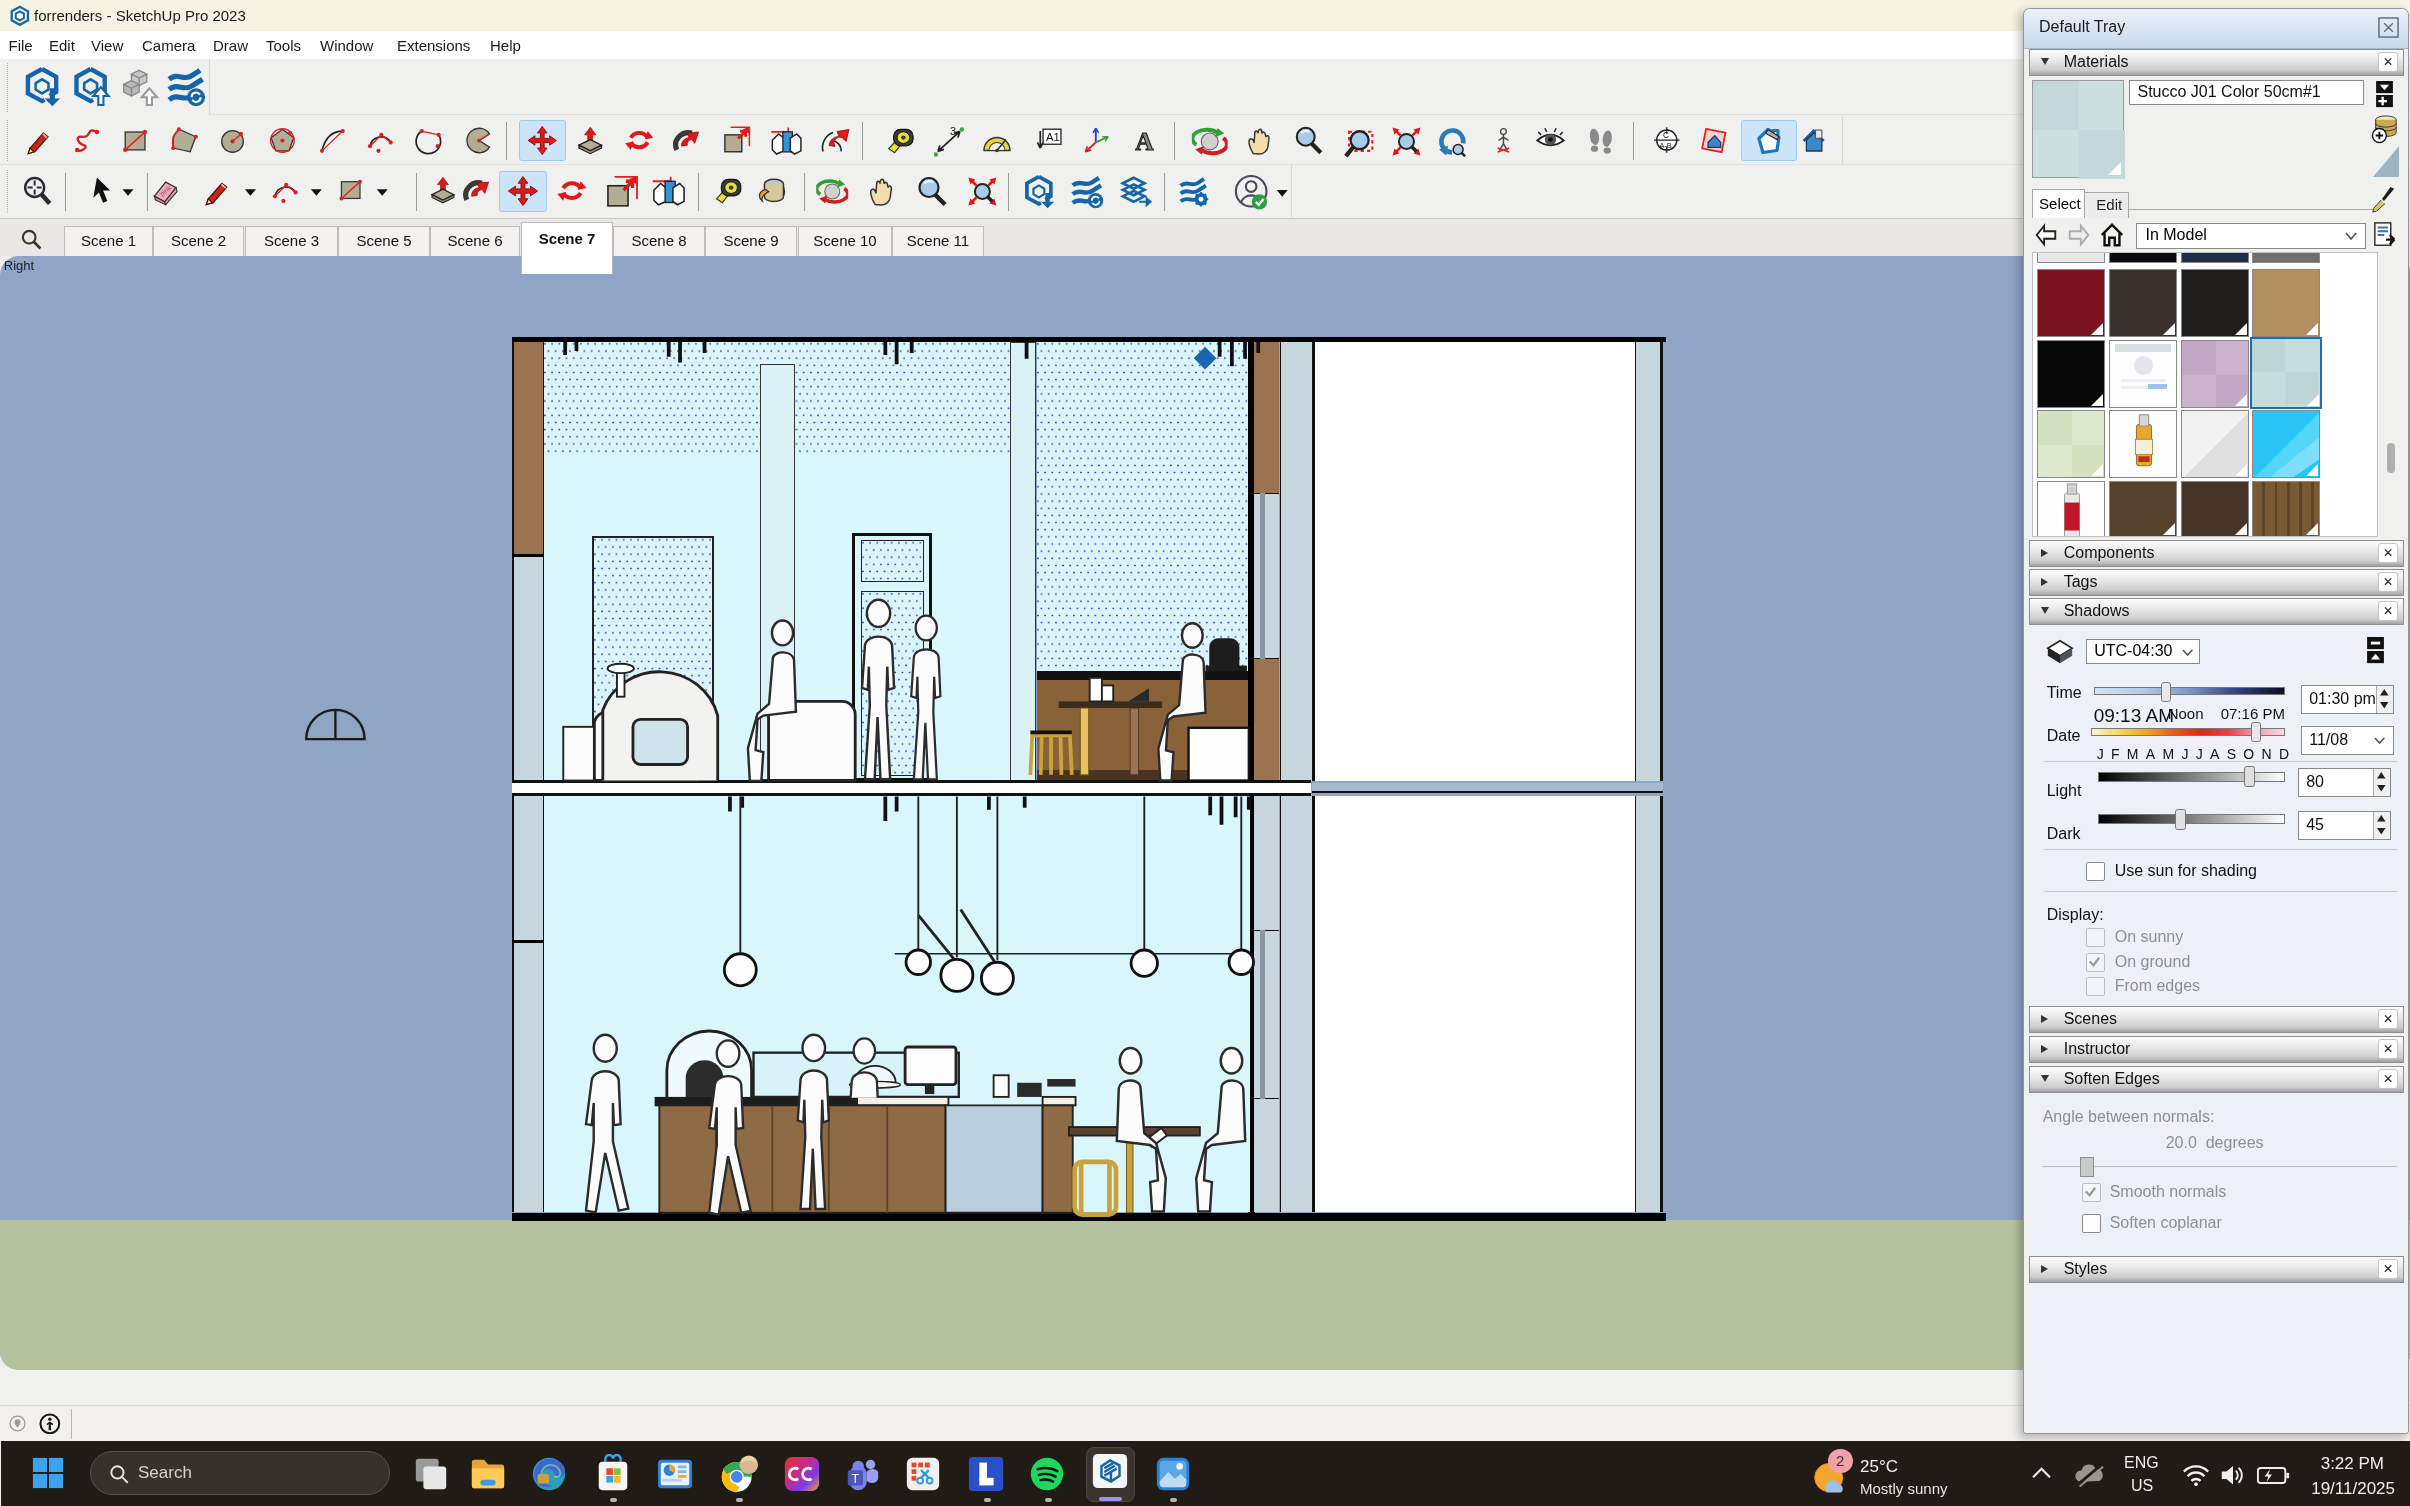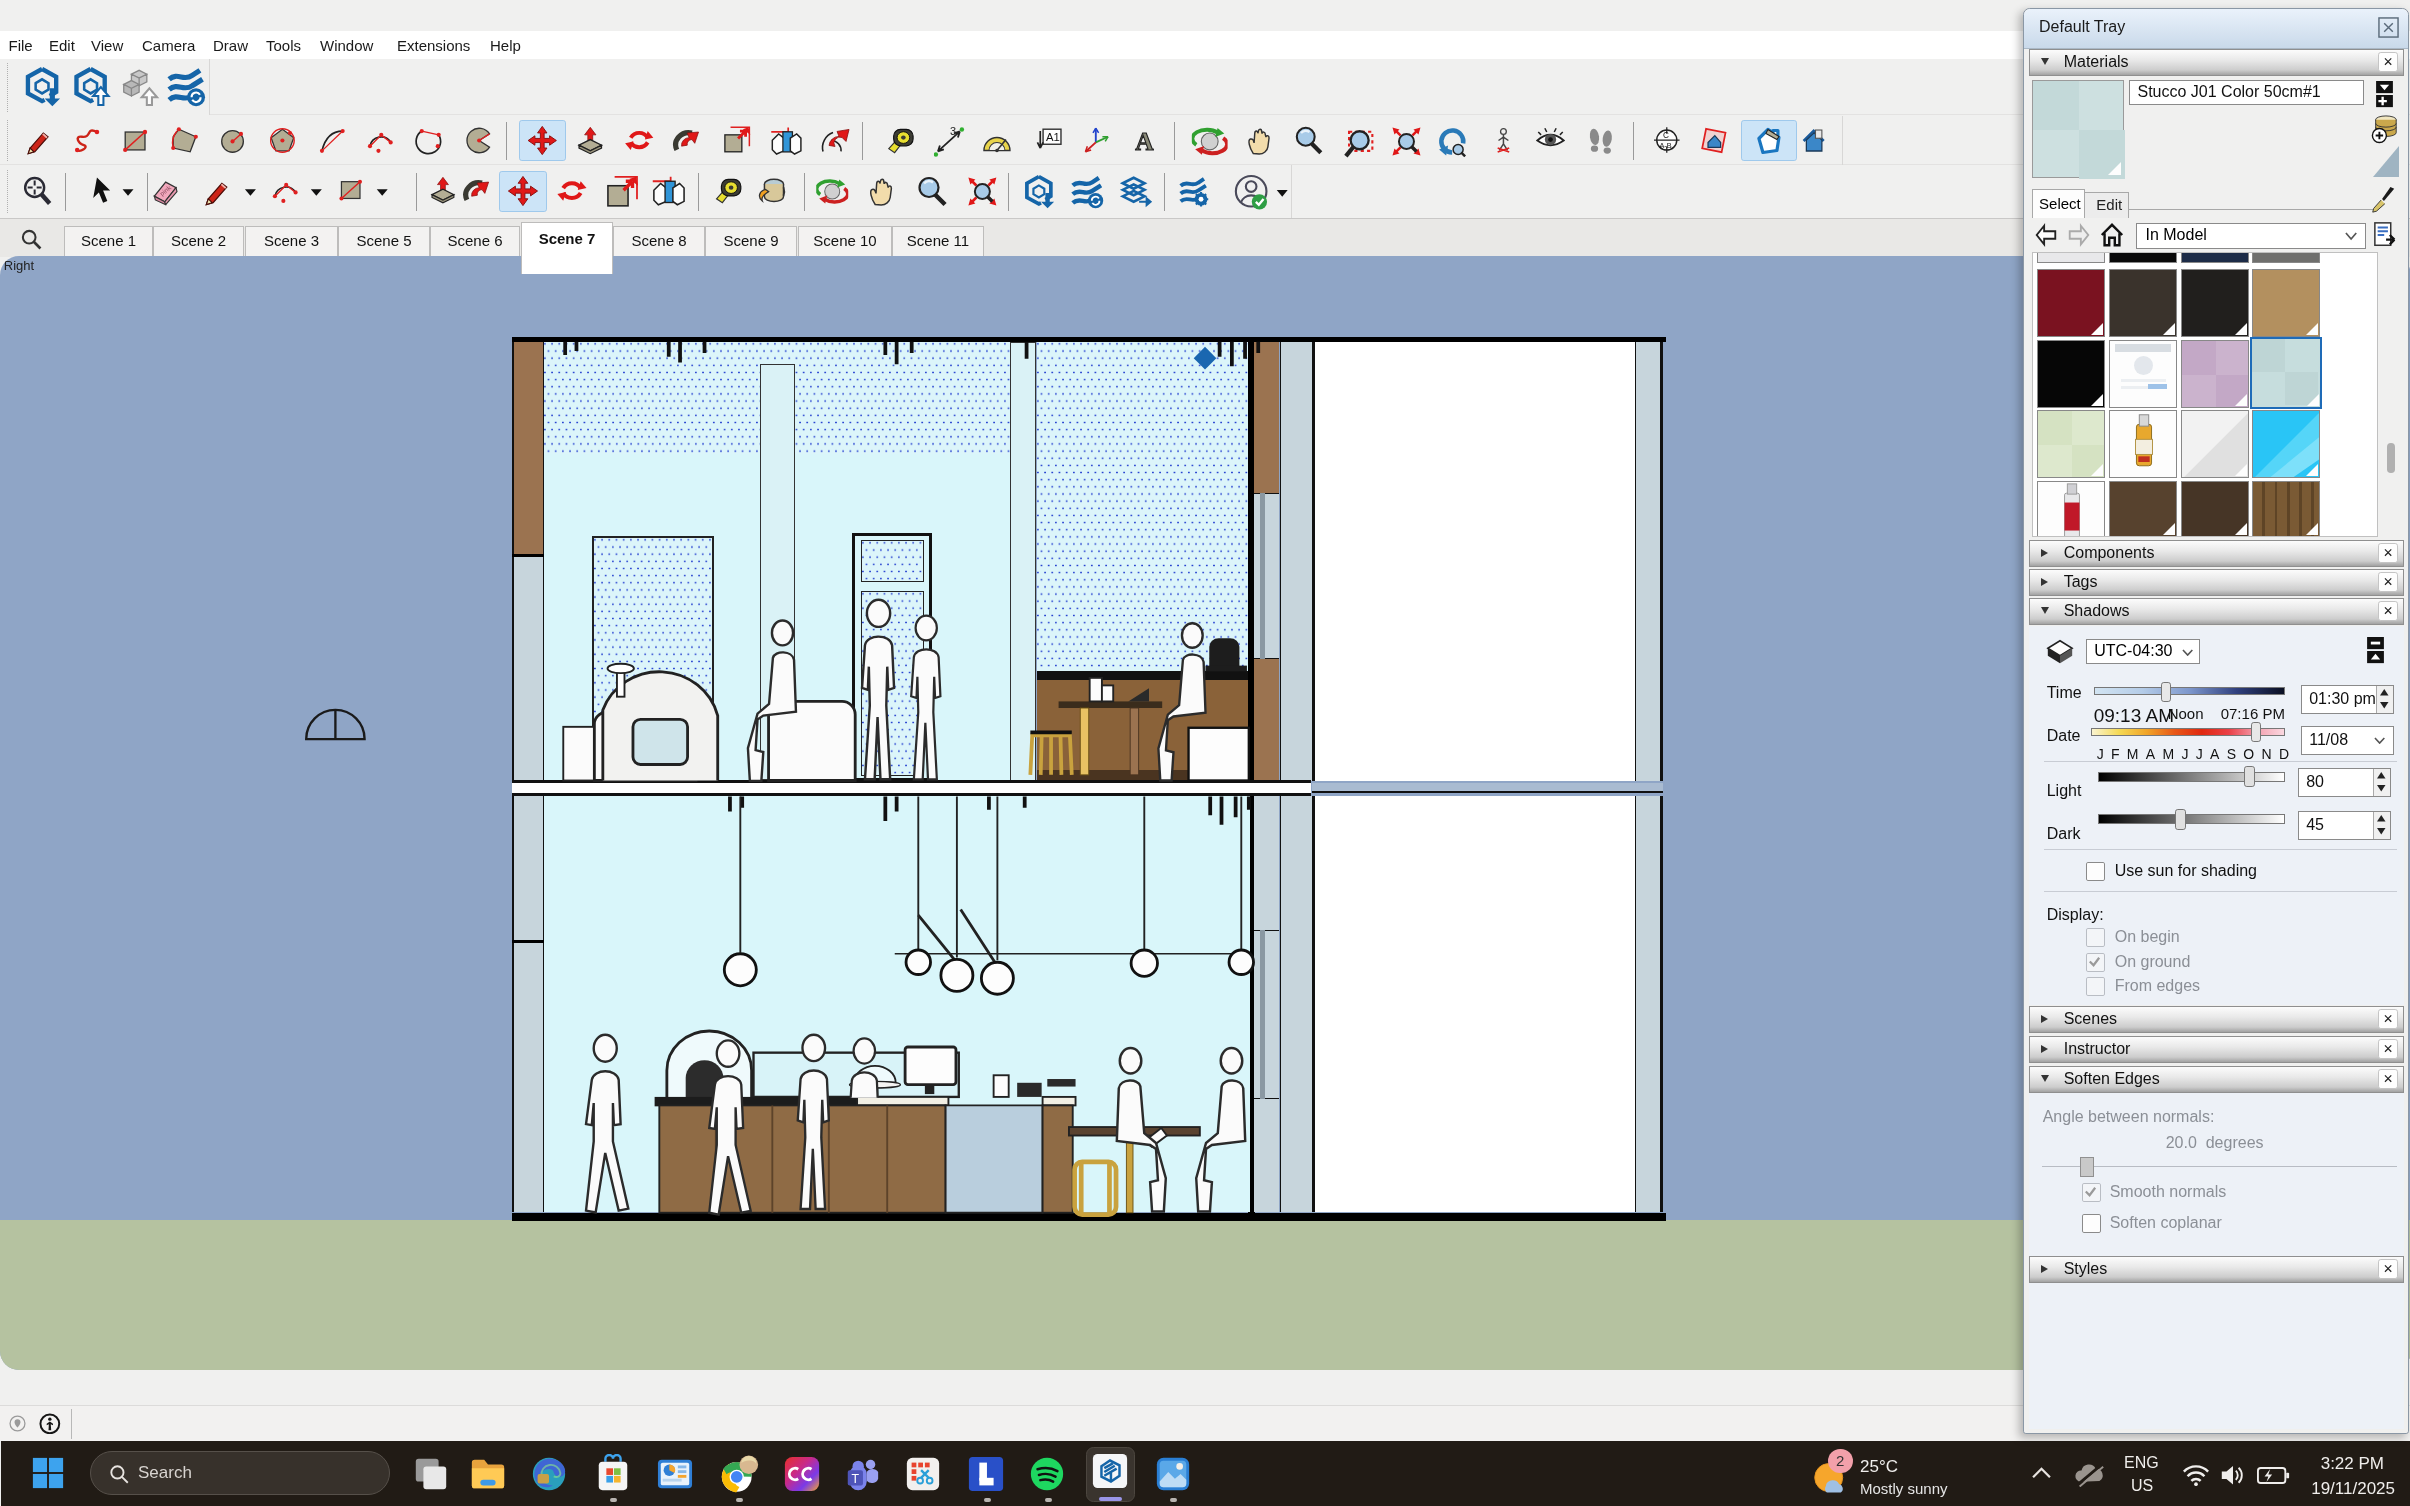--- a/index.html
+++ b/index.html
@@ -330,20 +330,27 @@
           <path d="M8 9 V21 A9 4.5 0 0 0 26 21 V9" fill="#d8c89a" stroke="#333" stroke-width="1.4"></path>
           <path d="M26 12 A7 9 0 0 1 26 20" fill="none" stroke="#333" stroke-width="1.6"></path>
           <path d="M9 14 C2 16 2 22 6 25 C4 20 10 18 12 16 Z" fill="#f0a020" stroke="#333" stroke-width="1.2"></path>
         </symbol>
       <symbol id="i-ddown" viewBox="0 0 12 8">
           <path d="M1 1 H11 L6 7 Z" fill="#111"></path>
         </symbol>
     </defs>
   </svg>
 
+  <div id="titlebar">
+    <svg class="abs" style="left:8.5px;top:4.7px" width="21.7" height="21.7" viewBox="0 0 24 24">
+        <path d="M3 7 L12 2 L21 7 L21 17 L12 22 L3 17 Z" fill="none" stroke="#1565a8" stroke-width="2.6"></path>
+        <path d="M7.5 9.5 L12 7 L16.5 9.5 L16.5 14.5 L12 17 L7.5 14.5 Z" fill="none" stroke="#1565a8" stroke-width="2.2"></path>
+      </svg>
+    <span class="t">forrenders - SketchUp Pro 2023</span>
+  </div>
 
   <div id="menubar">
     <span style="left:8.5px">File</span>
       <span style="left:49px">Edit</span>
       <span style="left:91px">View</span>
       <span style="left:142px">Camera</span>
       <span style="left:213px">Draw</span>
       <span style="left:266px">Tools</span>
       <span style="left:320px">Window</span>
       <span style="left:397px">Extensions</span>
@@ -1032,21 +1039,21 @@
                 <path d="M4.5 7 L0 0 H9 Z" fill="#222"></path>
               </svg>
             </div>
           </div>
         <div class="abs" style="left:15px;top:223px;width:353px;height:0.9px;background:#c8ccd4"></div>
         <div class="cb" style="left:57px;top:236px"></div>
           <span class="tl" style="left:86px;top:236px">Use sun for shading</span>
         <div class="abs" style="left:15px;top:265px;width:353px;height:0.9px;background:#c8ccd4"></div>
         <span class="tl" style="left:18px;top:280px">Display:</span>
         <div class="cb dis" style="left:57px;top:302px"></div>
-          <span class="tl gl" style="left:86px;top:302px">On begin</span>
+          <span class="tl gl" style="left:86px;top:302px">On sunny</span>
         <div class="cb dis" style="left:57px;top:327px"><svg width="15" height="15" viewBox="0 0 16 16">
               <path d="M3 8 L7 12 L13 4" fill="none" stroke="#9a9a9a" stroke-width="2.4"></path>
             </svg></div>
           <span class="tl gl" style="left:86px;top:327px">On ground</span>
         <div class="cb dis" style="left:57px;top:351px"></div>
           <span class="tl gl" style="left:86px;top:351px">From edges</span>
       </div>
 
       <div class="sechdr" style="top:997px">
           <div class="tri tri-r"></div>

